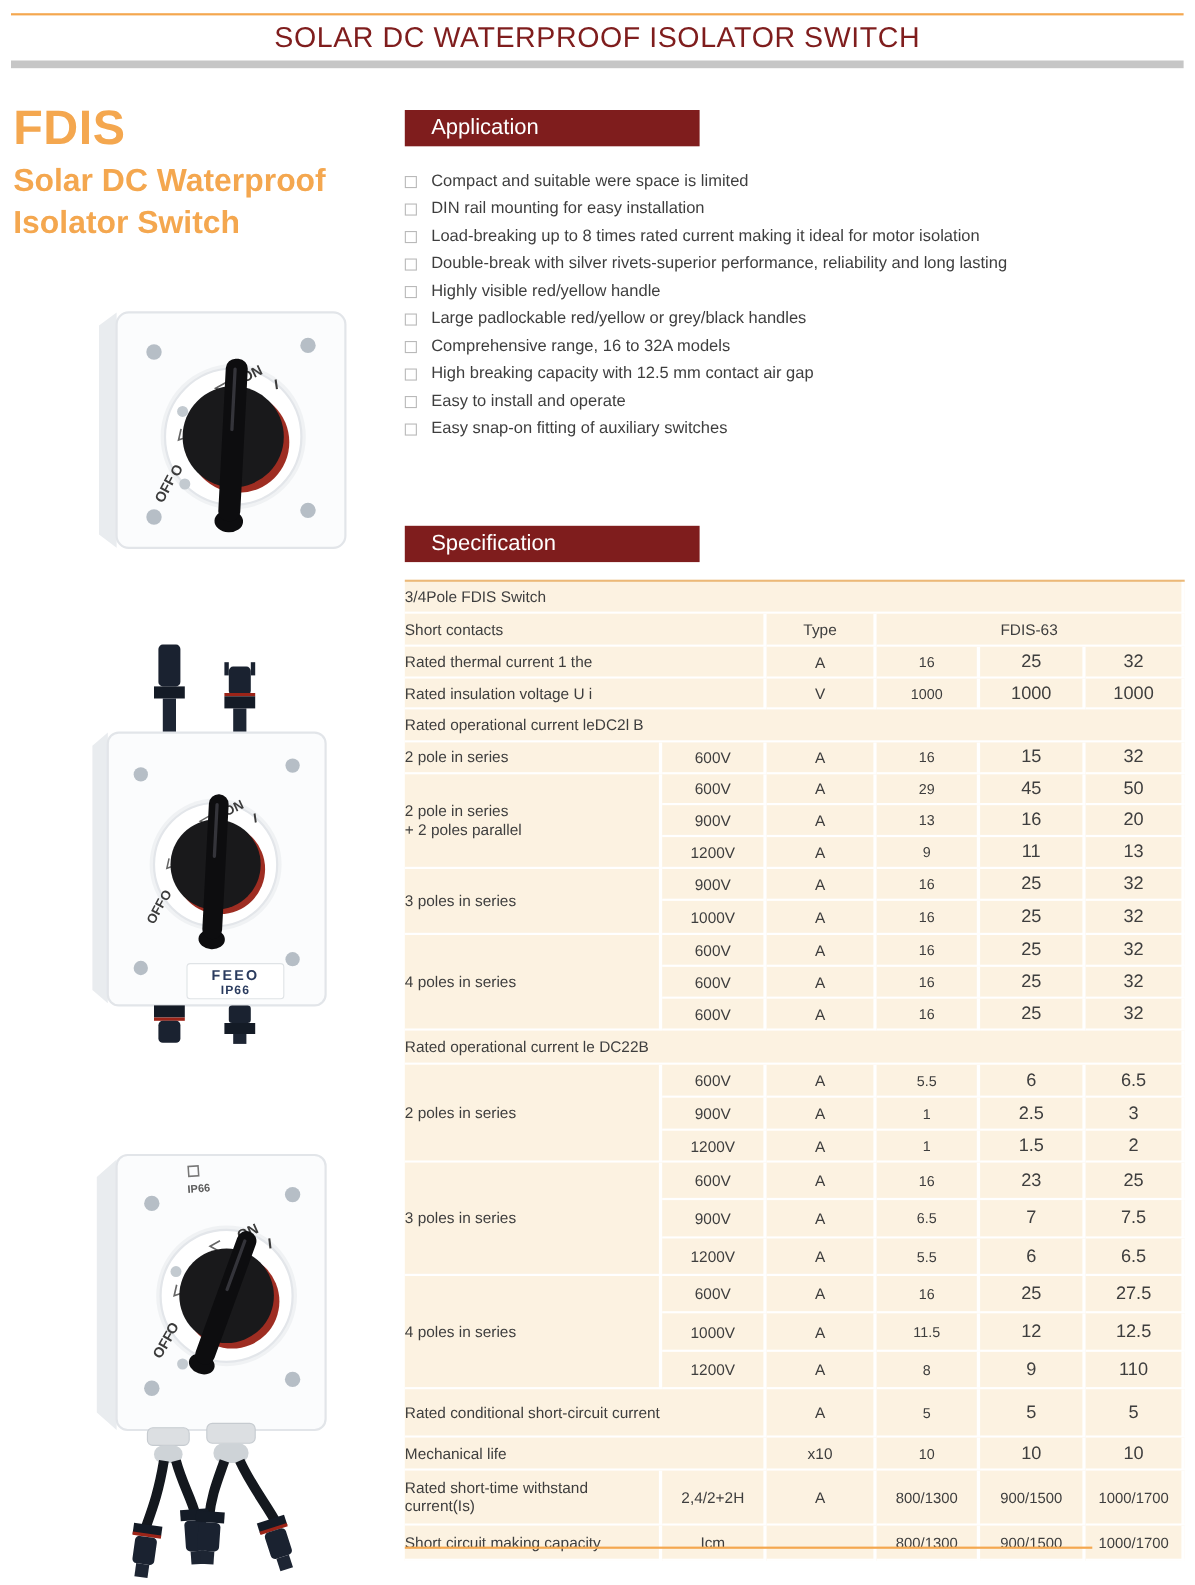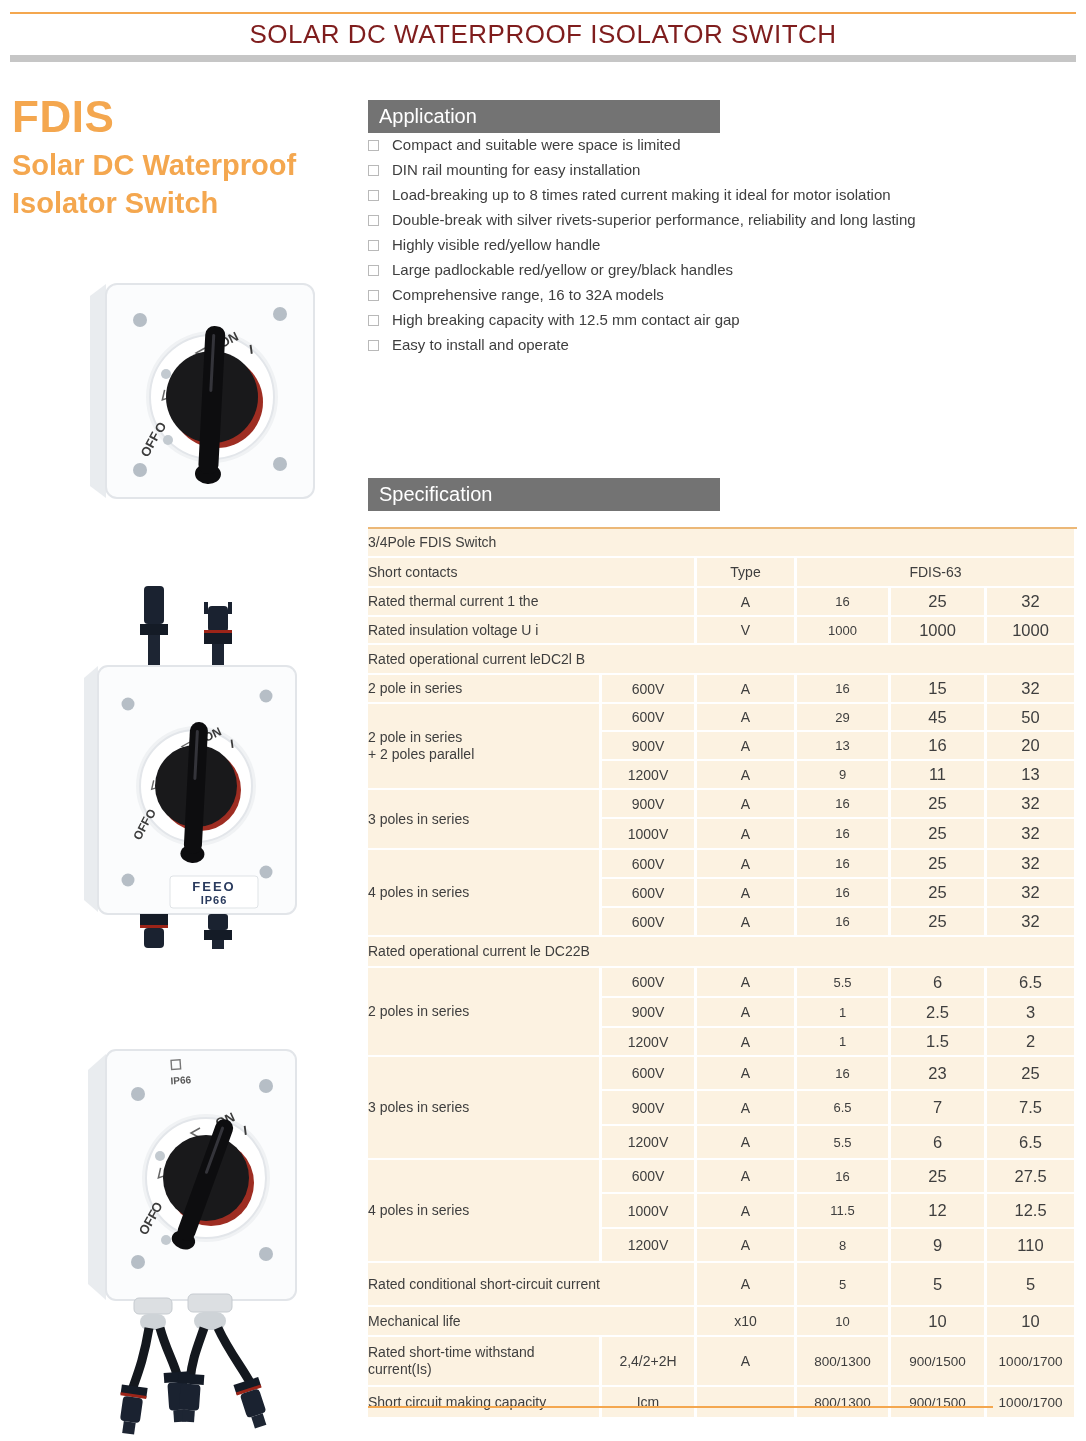--- a/index.html
+++ b/index.html
@@ -13,27 +13,27 @@
   .top-rule{left:10px;top:12px;width:1066px;height:2px;background:#F4A74F;}
   .doc-title{left:0;top:19px;width:1086px;text-align:center;font-size:26px;
     color:#7f1d1d;letter-spacing:.5px;}
   .gray-rule{left:10px;top:55px;width:1066px;height:7px;background:#C6C6C6;}
 
   
   .model-name{left:12px;top:92px;font-size:44px;font-weight:bold;color:#F4A74F;letter-spacing:.5px;}
   .product-title{left:12px;top:146px;font-size:29px;font-weight:bold;color:#F4A74F;line-height:38px;}
 
   
-  .sec-bar{width:352px;height:33px;background:#737373;color:#fff;font-size:20px;
-    line-height:33px;padding-left:11px;box-sizing:border-box;}
+  .sec-bar{width:268px;height:33px;background:#7f1d1d;color:#fff;font-size:20px;
+    line-height:33px;padding-left:24px;box-sizing:border-box;}
   .app-bar{left:368px;top:100px;}
   .spec-bar{left:368px;top:478px;}
 
   
-  .app-list{left:368px;top:132px;width:640px;list-style:none;margin:0;padding:0;}
+  .app-list{left:368px;top:152px;width:640px;list-style:none;margin:0;padding:0;}
   .app-list li{display:flex;align-items:center;height:25px;font-size:15px;color:#3e3e3e;}
   .cb{width:9px;height:9px;border:1px solid #b9b9b9;background:#fff;margin-right:13px;flex:0 0 auto;margin-top:1px;}
 
   
   .spec-wrap{left:368px;top:527px;width:709px;}
   table.spec{border-collapse:separate;border-spacing:0;table-layout:fixed;width:709px;
     border-top:2px solid #ECB877;}
   table.spec td{background:#FCF2E1;border-right:3px solid #fff;border-bottom:2px solid #fff;
     font-size:14px;color:#3e3e3e;vertical-align:middle;padding:0;}
   td.lbl{text-align:left;padding-left:10px;white-space:pre-line;line-height:17px;}
@@ -239,20 +239,24 @@
         <span>Comprehensive range, 16 to 32A models</span>
       </li>
     <li>
         <span class="cb"></span>
         <span>High breaking capacity with 12.5 mm contact air gap</span>
       </li>
     <li>
         <span class="cb"></span>
         <span>Easy to install and operate</span>
       </li>
+    <li>
+        <span class="cb"></span>
+        <span>Easy snap-on fitting of auxiliary switches</span>
+      </li>
   </ul>
 
   <div class="abs sec-bar spec-bar">Specification</div>
 
   <div class="abs spec-wrap">
     <table class="spec">
       <colgroup>
         <col style="width:234px">
           <col style="width:95px">
           <col style="width:100px">

